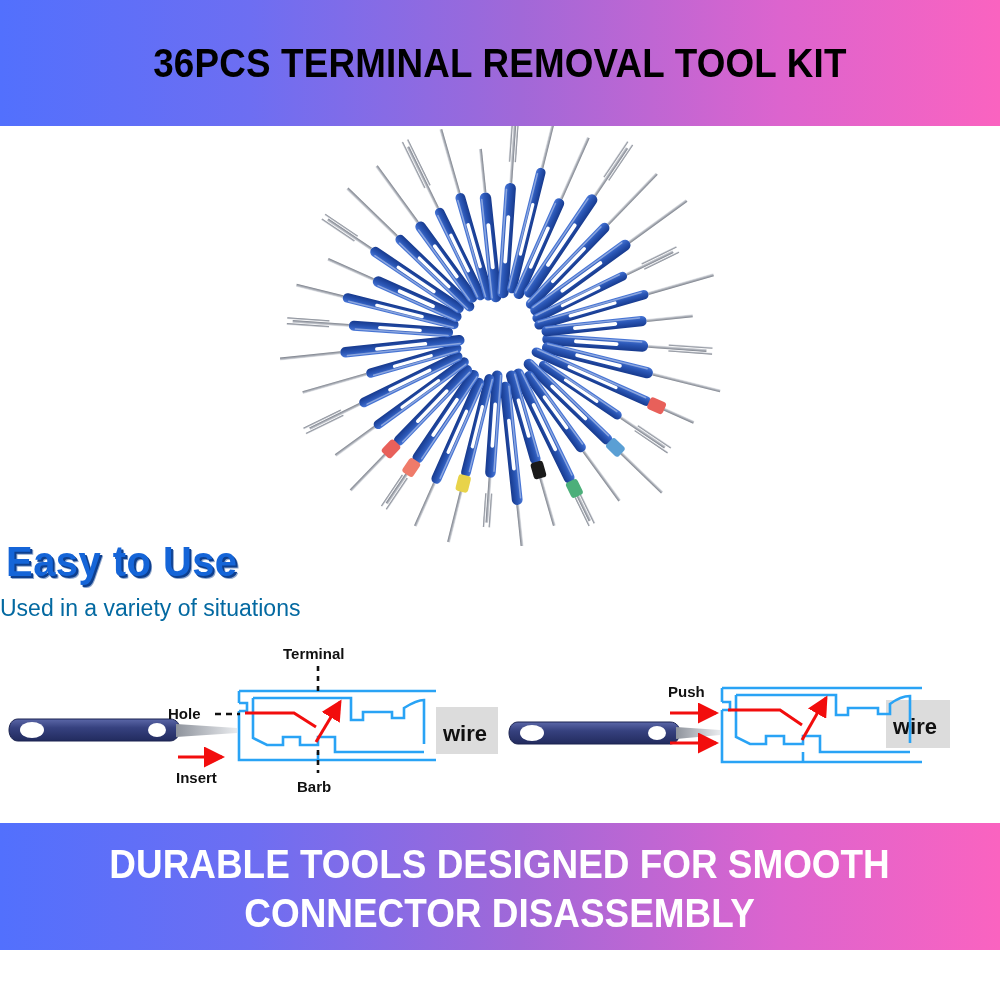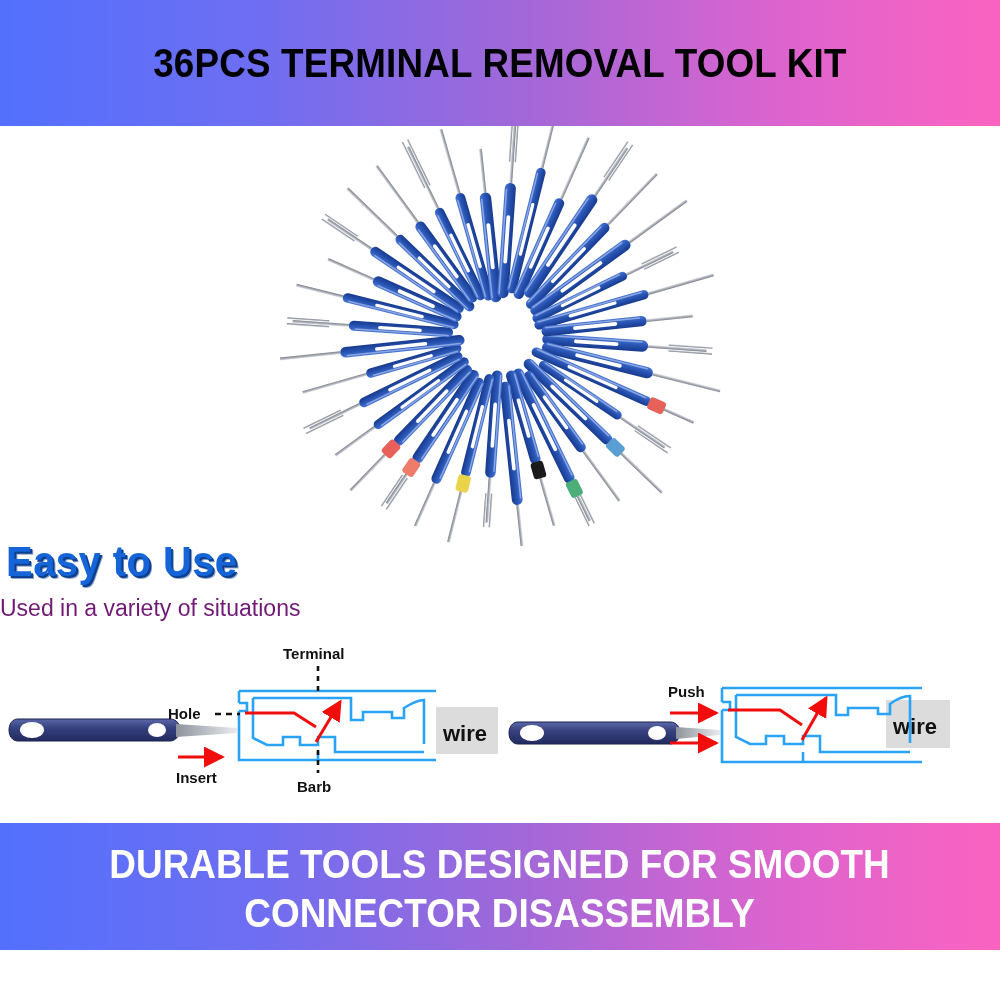--- a/index.html
+++ b/index.html
@@ -89,21 +89,21 @@
     color: #1565d8;
     letter-spacing: 0.5px;
     transform: scaleX(0.95);
     display: inline-block;
     text-shadow: 2px 2px 0 #0d3f8f, 3px 3px 0 rgba(13,63,143,0.45);
     line-height: 1.05;
   }
   .easy-sub {
     font-family: "Liberation Sans", sans-serif;
     font-size: 23px;
-    color: #701a75;
+    color: #0369a1;
     margin-top: 12px;
     line-height: 1.1;
   }
 
   
   .diagrams {
     position: absolute;
     left: 0;
     top: 640px;
     width: 1000px;

